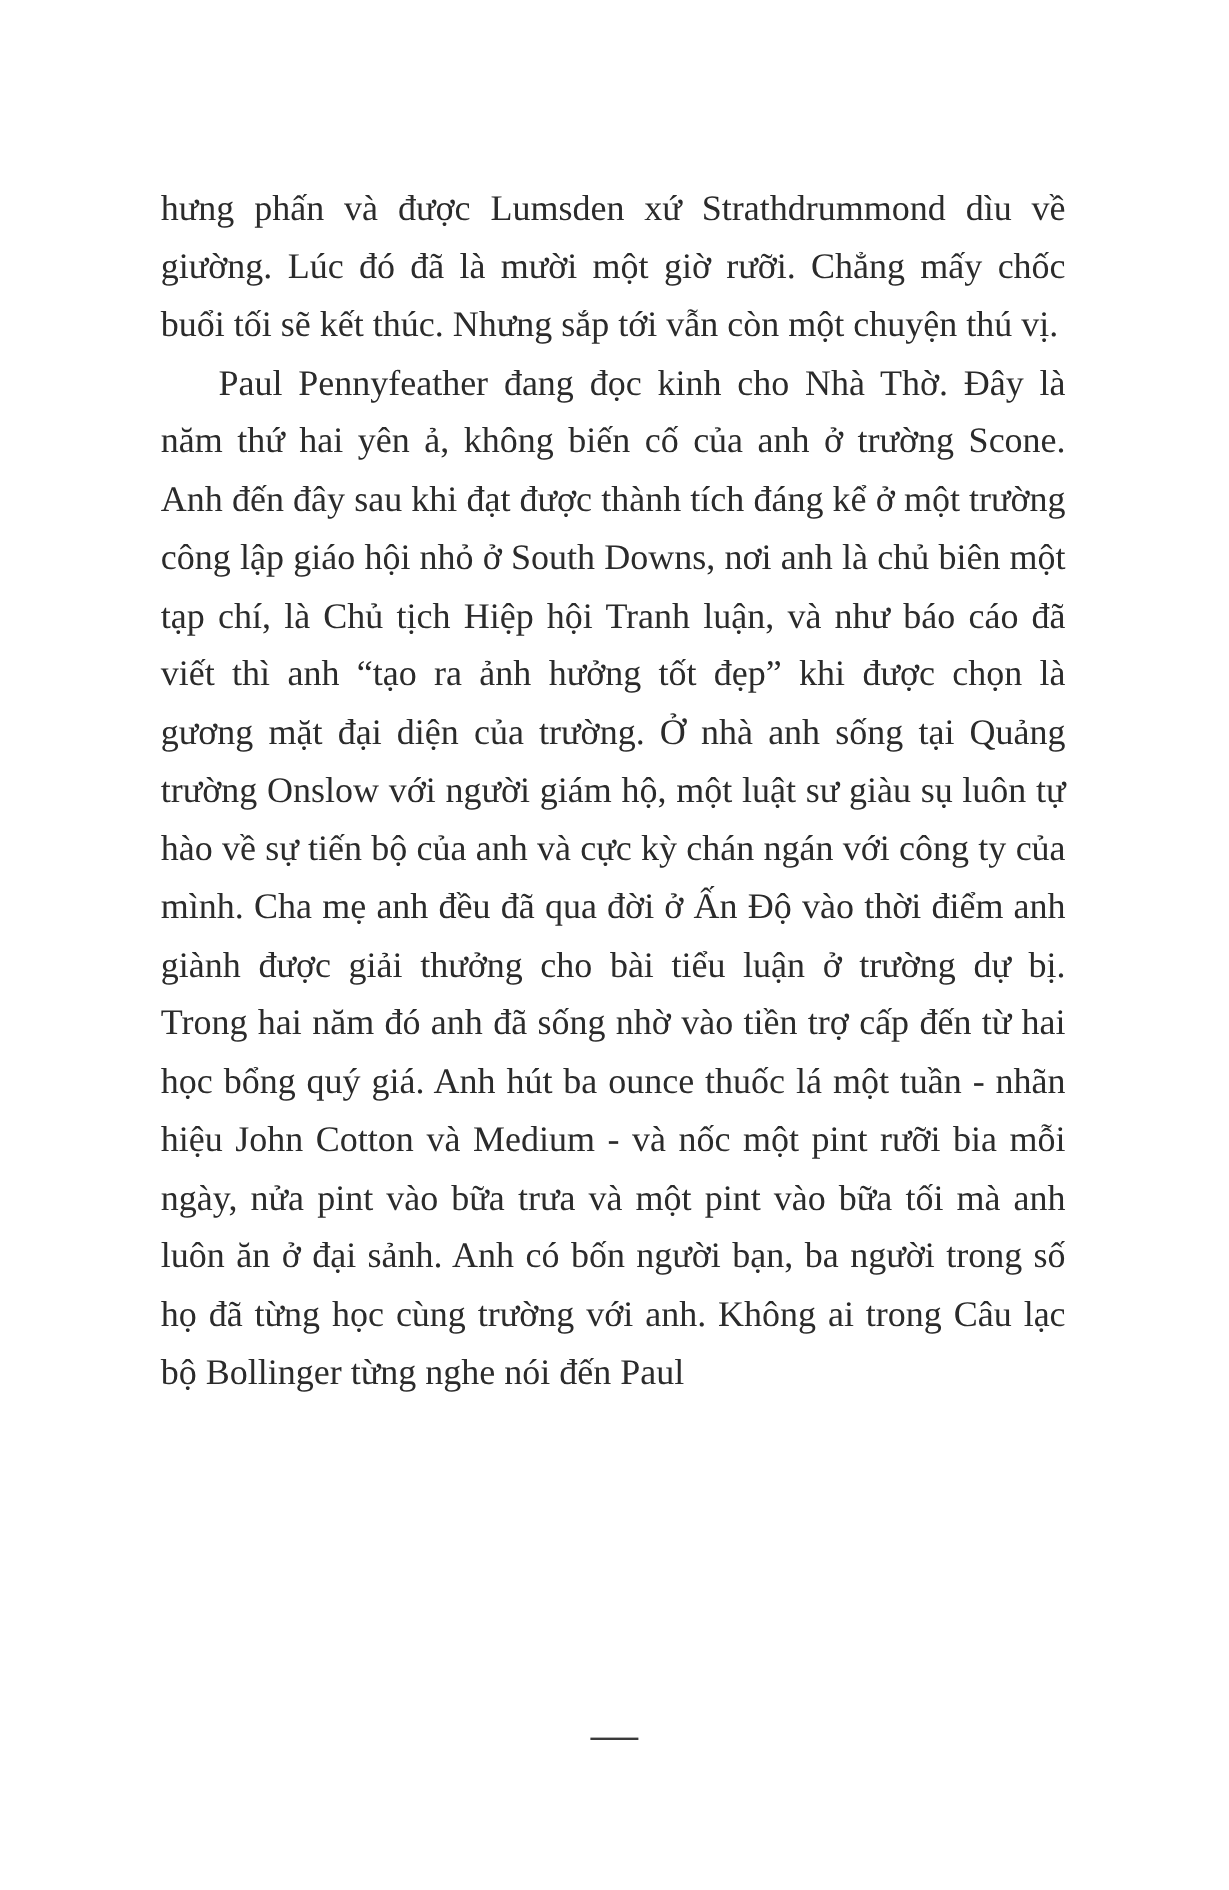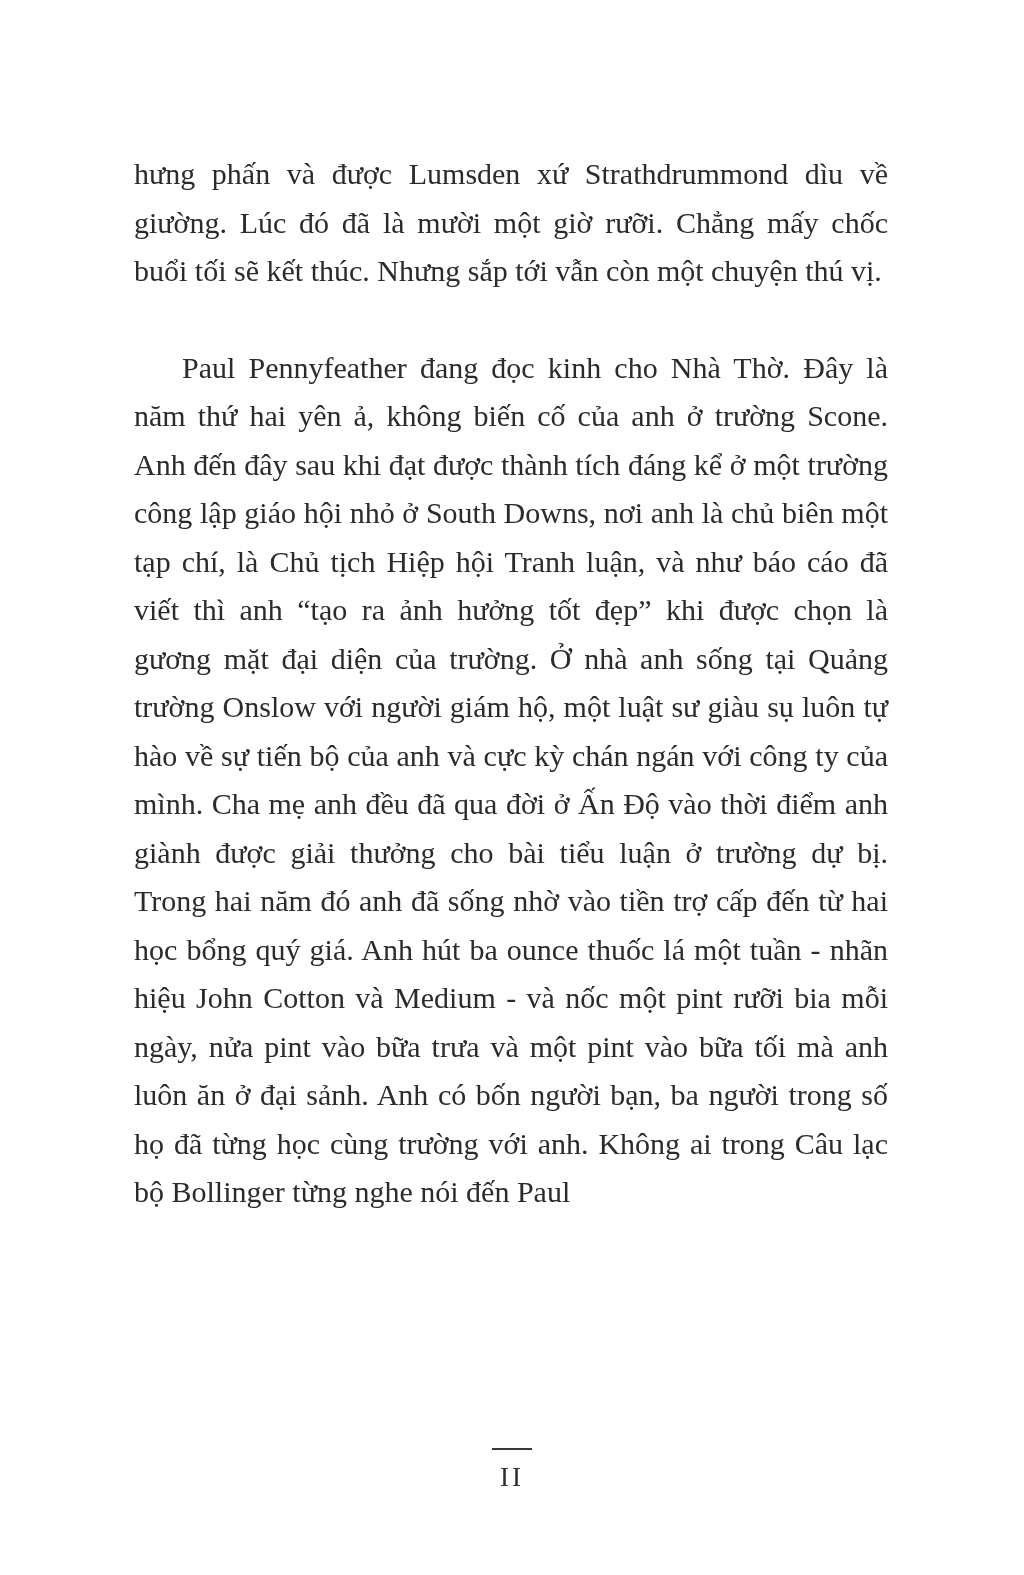--- a/index.html
+++ b/index.html
@@ -45,21 +45,20 @@
     line-height: 48.5px;
     text-align: justify;
     color: #2b2b2b;
   }
   .body-text p {
     margin: 0;
     padding: 0;
     font-family: Liberation Serif, serif;
   }
   .body-text p.indented {
-    margin-top: 48px;
     text-indent: 48px;
   }
   .footer {
     position: absolute;
     top: 1448px;
     left: 0;
     width: 1024px;
     text-align: center;
   }
   .footer-rule {
@@ -79,16 +78,15 @@
 <div class="page">
 
 
   <div class="body-text">
     <p class="para">hưng phấn và được Lumsden xứ Strathdrummond dìu về giường. Lúc đó đã là mười một giờ rưỡi. Chẳng mấy chốc buổi tối sẽ kết thúc. Nhưng sắp tới vẫn còn một chuyện thú vị.</p>
     <p class="para indented">Paul Pennyfeather đang đọc kinh cho Nhà Thờ. Đây là năm thứ hai yên ả, không biến cố của anh ở trường Scone. Anh đến đây sau khi đạt được thành tích đáng kể ở một trường công lập giáo hội nhỏ ở South Downs, nơi anh là chủ biên một tạp chí, là Chủ tịch Hiệp hội Tranh luận, và như báo cáo đã viết thì anh “tạo ra ảnh hưởng tốt đẹp” khi được chọn là gương mặt đại diện của trường. Ở nhà anh sống tại Quảng trường Onslow với người giám hộ, một luật sư giàu sụ luôn tự hào về sự tiến bộ của anh và cực kỳ chán ngán với công ty của mình. Cha mẹ anh đều đã qua đời ở Ấn Độ vào thời điểm anh giành được giải thưởng cho bài tiểu luận ở trường dự bị. Trong hai năm đó anh đã sống nhờ vào tiền trợ cấp đến từ hai học bổng quý giá. Anh hút ba ounce thuốc lá một tuần - nhãn hiệu John Cotton và Medium - và nốc một pint rưỡi bia mỗi ngày, nửa pint vào bữa trưa và một pint vào bữa tối mà anh luôn ăn ở đại sảnh. Anh có bốn người bạn, ba người trong số họ đã từng học cùng trường với anh. Không ai trong Câu lạc bộ Bollinger từng nghe nói đến Paul</p>
   </div>
 
   <div class="footer">
     <div class="footer-rule"></div>
-    <div class="page-number">II</div>
   </div>
 
 </div>
 
 </body></html>

